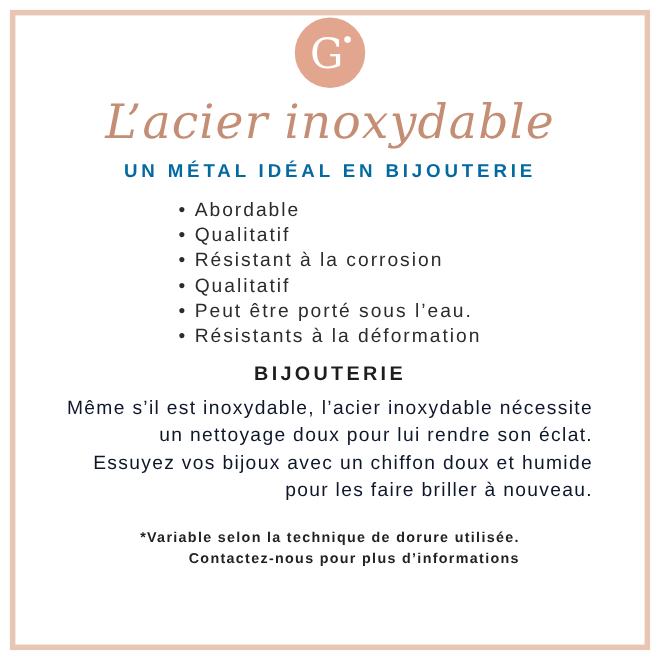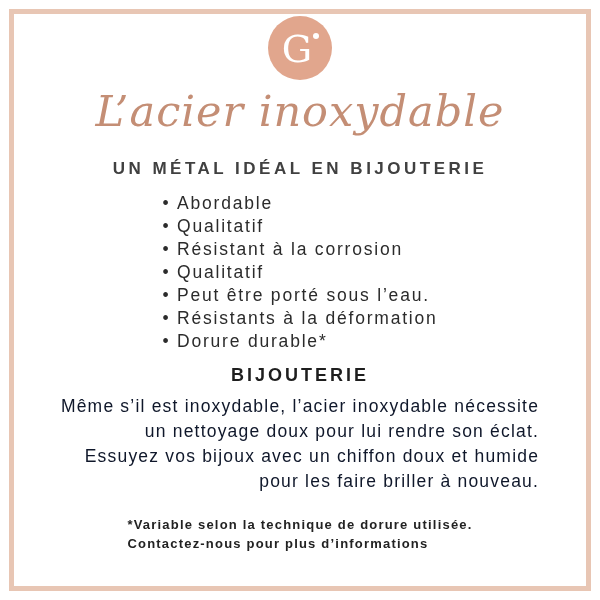--- a/index.html
+++ b/index.html
@@ -64,25 +64,25 @@
     margin-top: 2px;
     font-family: "DejaVu Serif", serif;
     font-style: italic;
     font-size: 43px;
     line-height: 58px;
     color: #c48e75;
     letter-spacing: 1px;
     white-space: nowrap;
   }
   .subtitle {
-    margin-top: 19px;
+    margin-top: 6px;
     font-size: 17px;
     font-weight: 700;
     letter-spacing: 3.5px;
-    color: #404040;
+    color: #0369a1;
     white-space: nowrap;
   }
   ul.benefits {
     list-style: none;
     margin: 13px 0 0 0;
     padding: 0;
     text-align: left;
   }
   ul.benefits li {
     font-size: 17.5px;
@@ -105,21 +105,21 @@
   .care-text {
     margin-top: 8px;
     text-align: right;
     font-size: 17.5px;
     line-height: 25px;
     letter-spacing: 1.2px;
     color: #0f172a;
   }
   .footnote {
     margin-top: 21px;
-    text-align: left;
+    text-align: right;
     font-size: 13px;
     font-weight: 600;
     line-height: 19px;
     letter-spacing: 1.2px;
     color: #222222;
   }
 </style>
 </head>
 <body>
 
@@ -137,21 +137,20 @@
 
     <div class="subtitle">UN MÉTAL IDÉAL EN BIJOUTERIE</div>
 
     <ul class="benefits">
       <li>Abordable</li>
       <li>Qualitatif</li>
       <li>Résistant à la corrosion</li>
       <li>Qualitatif</li>
       <li>Peut être porté sous l’eau.</li>
       <li>Résistants à la déformation</li>
-      <li>Dorure durable*</li>
     </ul>
 
     <div class="care-heading">BIJOUTERIE</div>
 
     <div class="care-text">
       <div>Même s’il est inoxydable, l’acier inoxydable nécessite</div>
       <div>un nettoyage doux pour lui rendre son éclat.</div>
       <div>Essuyez vos bijoux avec un chiffon doux et humide</div>
       <div>pour les faire briller à nouveau.</div>
     </div>

